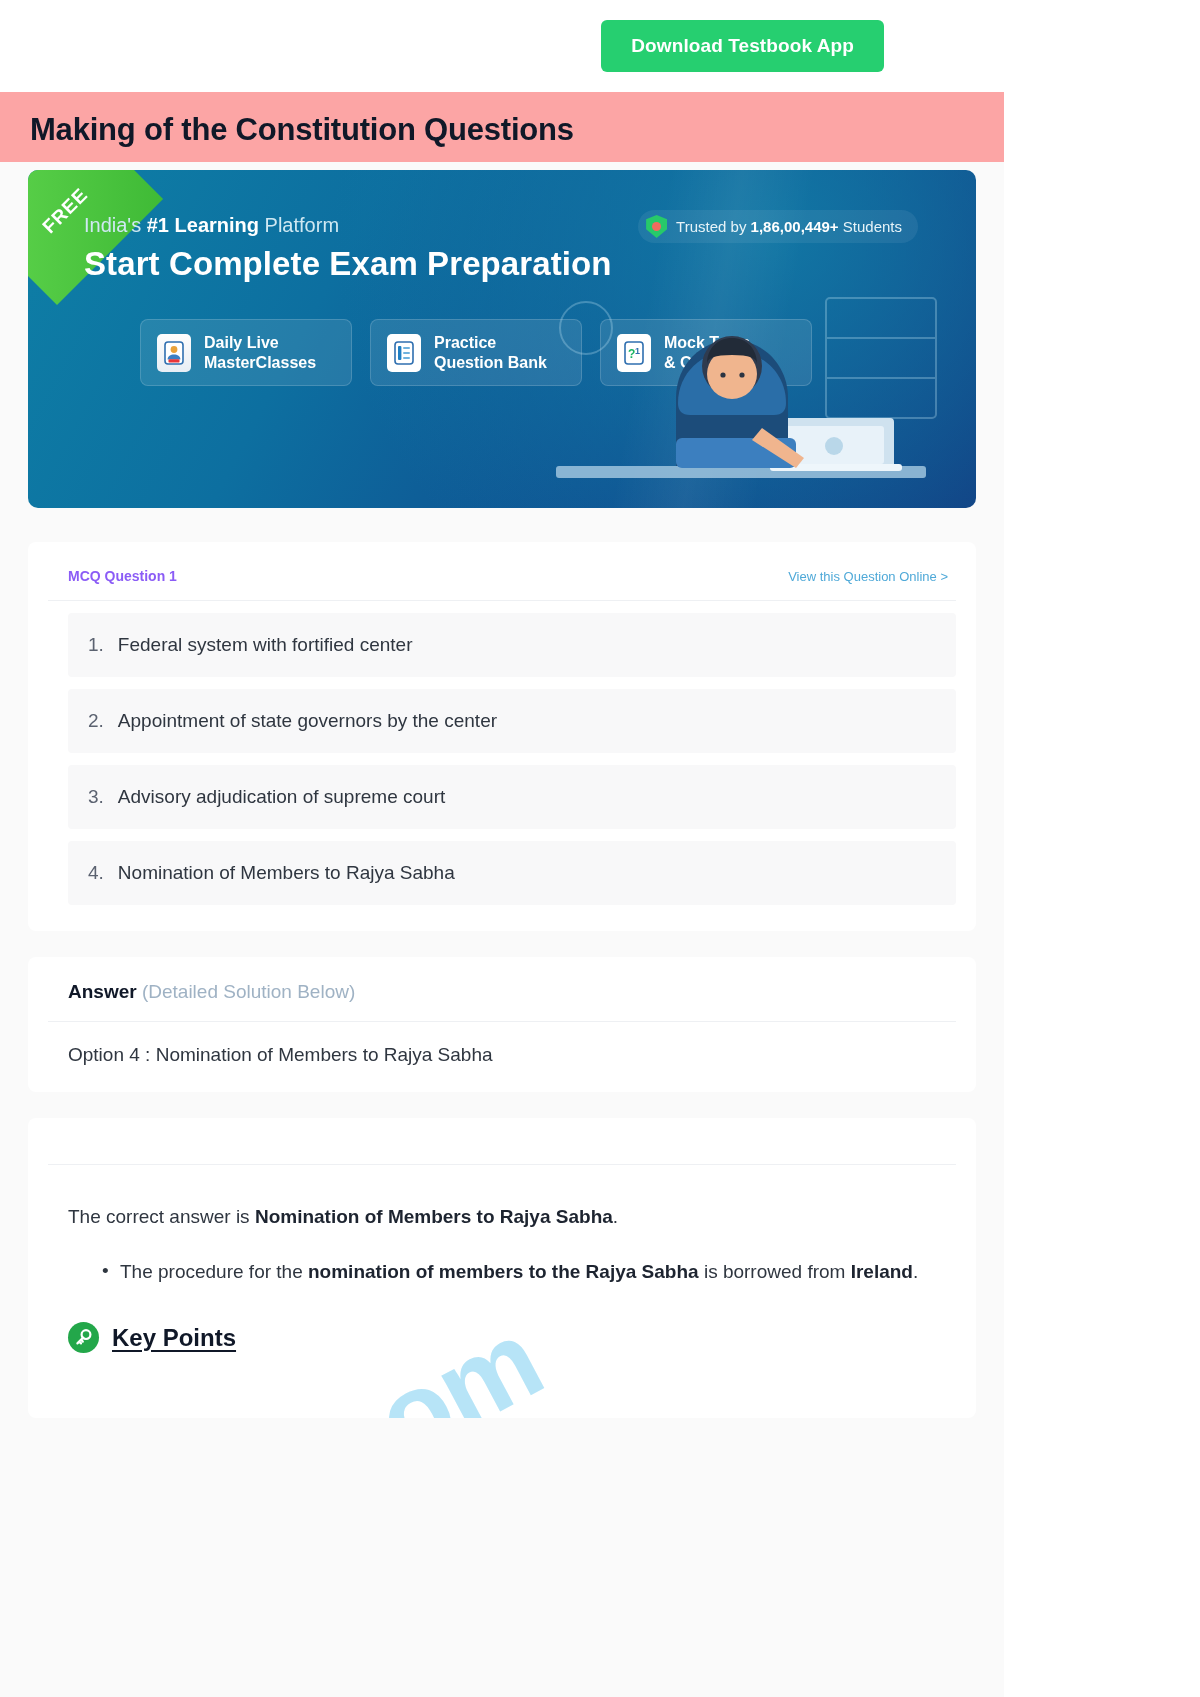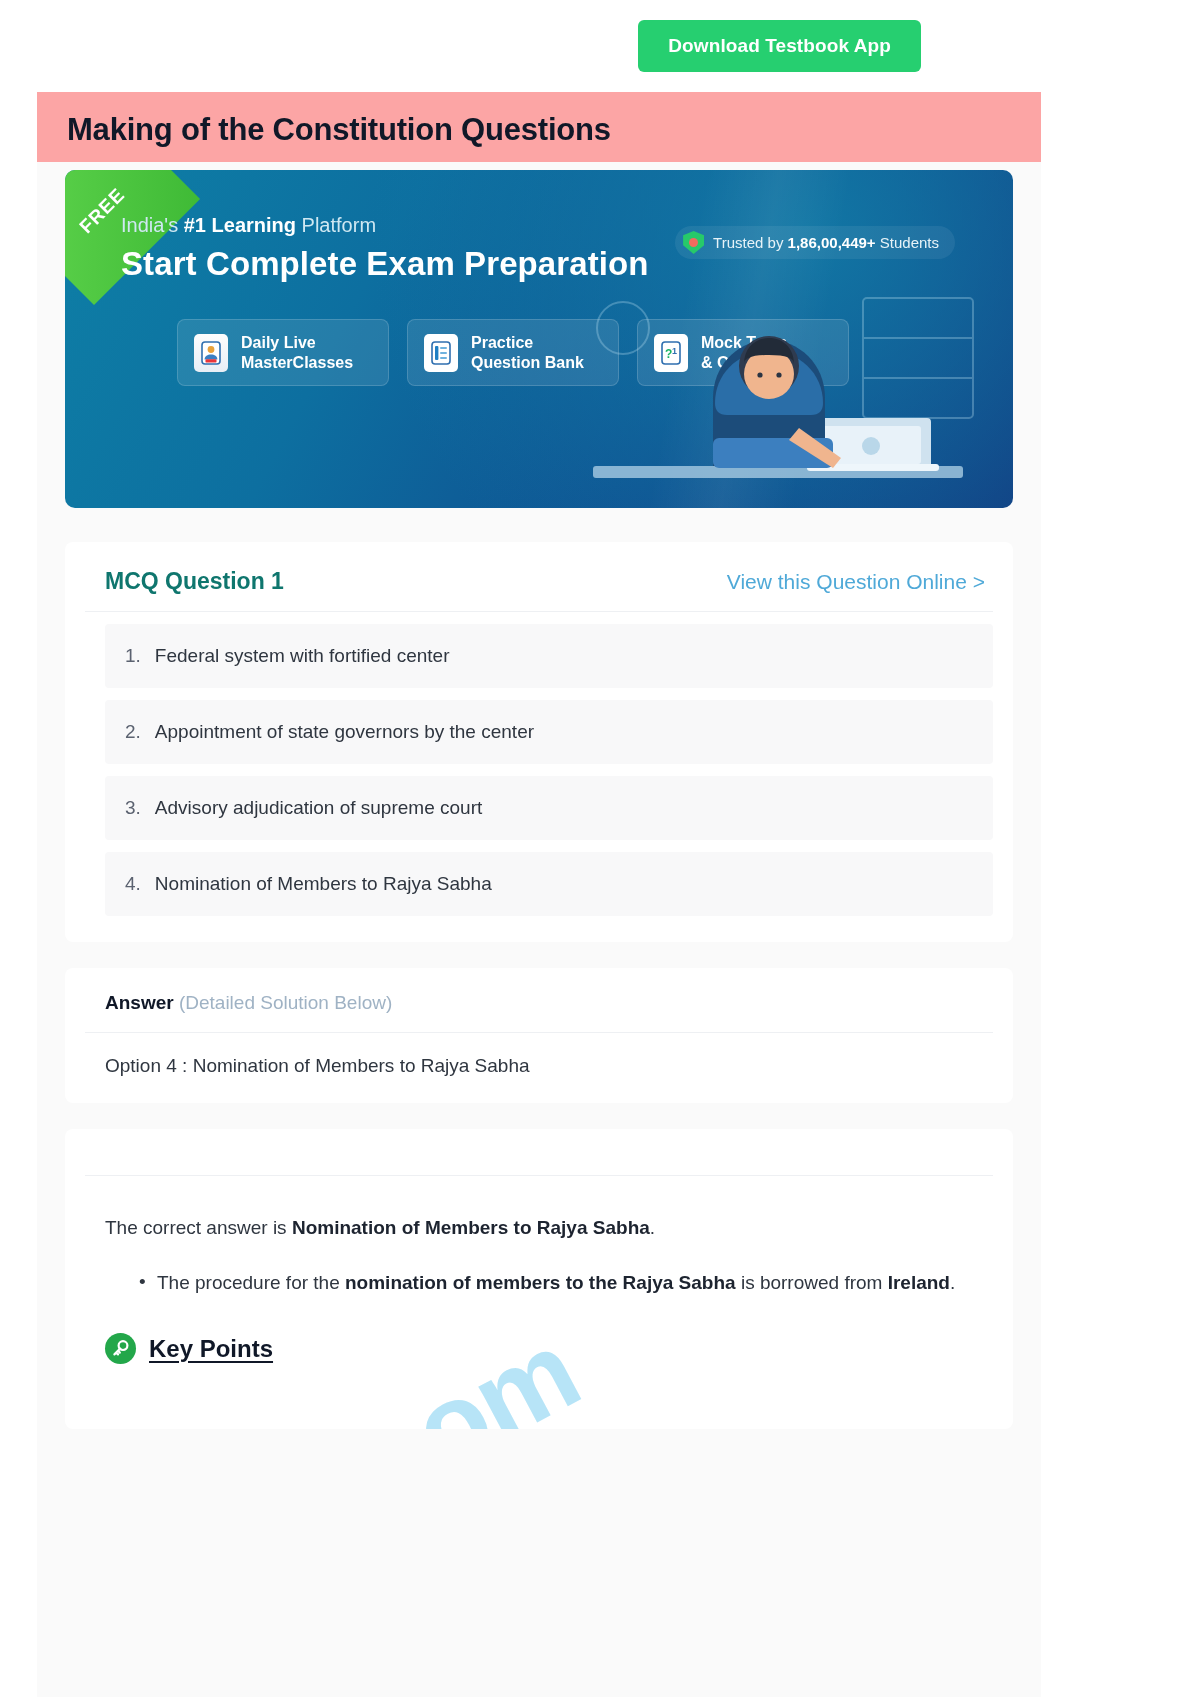--- a/index.html
+++ b/index.html
@@ -3,21 +3,21 @@
 <meta charset="utf-8">
 <style>
   * { box-sizing: border-box; margin: 0; padding: 0; }
   html, body {
     width: 1200px;
     height: 1697px;
     background: #ffffff;
     font-family: "Liberation Sans", sans-serif;
     overflow: hidden;
   }
-  .page { position: relative; width: 1004px; height: 1697px; background: #fafafa; margin-left: 37px; }
+  .page { position: relative; width: 1004px; height: 1697px; background: #fafafa; }
 
   
   .topbar {
     height: 92px;
     background: #ffffff;
     display: flex;
     align-items: center;
     justify-content: flex-end;
     padding-right: 120px;
   }
@@ -71,21 +71,21 @@
     color: #ffffff; font-weight: bold; font-size: 19px;
     letter-spacing: 1px;
   }
   .banner-inner { position: relative; padding: 44px 0 0 56px; }
   .tagline { font-size: 20px; color: #cfe8f2; margin-bottom: 8px; }
   .tagline b { color: #ffffff; font-weight: bold; }
   .headline {
     font-size: 33px; font-weight: bold; color: #ffffff; letter-spacing: .1px;
   }
   .trusted {
-    position: absolute; right: 58px; top: 56px;
+    position: absolute; right: 58px; top: 40px;
     display: flex; align-items: center; gap: 9px;
     background: rgba(255,255,255,.07);
     border-radius: 18px;
     padding: 5px 16px 5px 8px;
   }
   .shield {
     width: 21px; height: 23px;
     background: #27c96a;
     clip-path: polygon(50% 0, 100% 18%, 100% 62%, 50% 100%, 0 62%, 0 18%);
     position: relative;
@@ -138,22 +138,22 @@
     background: #ffffff;
     margin: 34px 28px 0 28px;
     border-radius: 8px;
     padding: 0 20px;
   }
   .q-head {
     display: flex; align-items: baseline; justify-content: space-between;
     padding: 26px 0 16px 20px;
     border-bottom: 1px solid #eef0f3;
   }
-  .q-label { font-size: 23px; font-weight: bold; color: #0f766e; }
-  .q-link { font-size: 21px; color: #4fa9d8; text-decoration: none; padding-right: 8px; }
+  .q-label { font-size: 14px; font-weight: bold; color: #8b5cf6; }
+  .q-link { font-size: 13px; color: #4fa9d8; text-decoration: none; padding-right: 8px; }
   .q-text {
     font-size: 21px; font-weight: bold; color: #1d2430;
     line-height: 1.55; padding: 24px 20px 8px 20px;
   }
   .q-text i { font-style: italic; }
   .options { padding: 12px 0 26px 0; }
   .option {
     display: flex; gap: 14px;
     background: #f8f8f9;
     border-radius: 4px;

